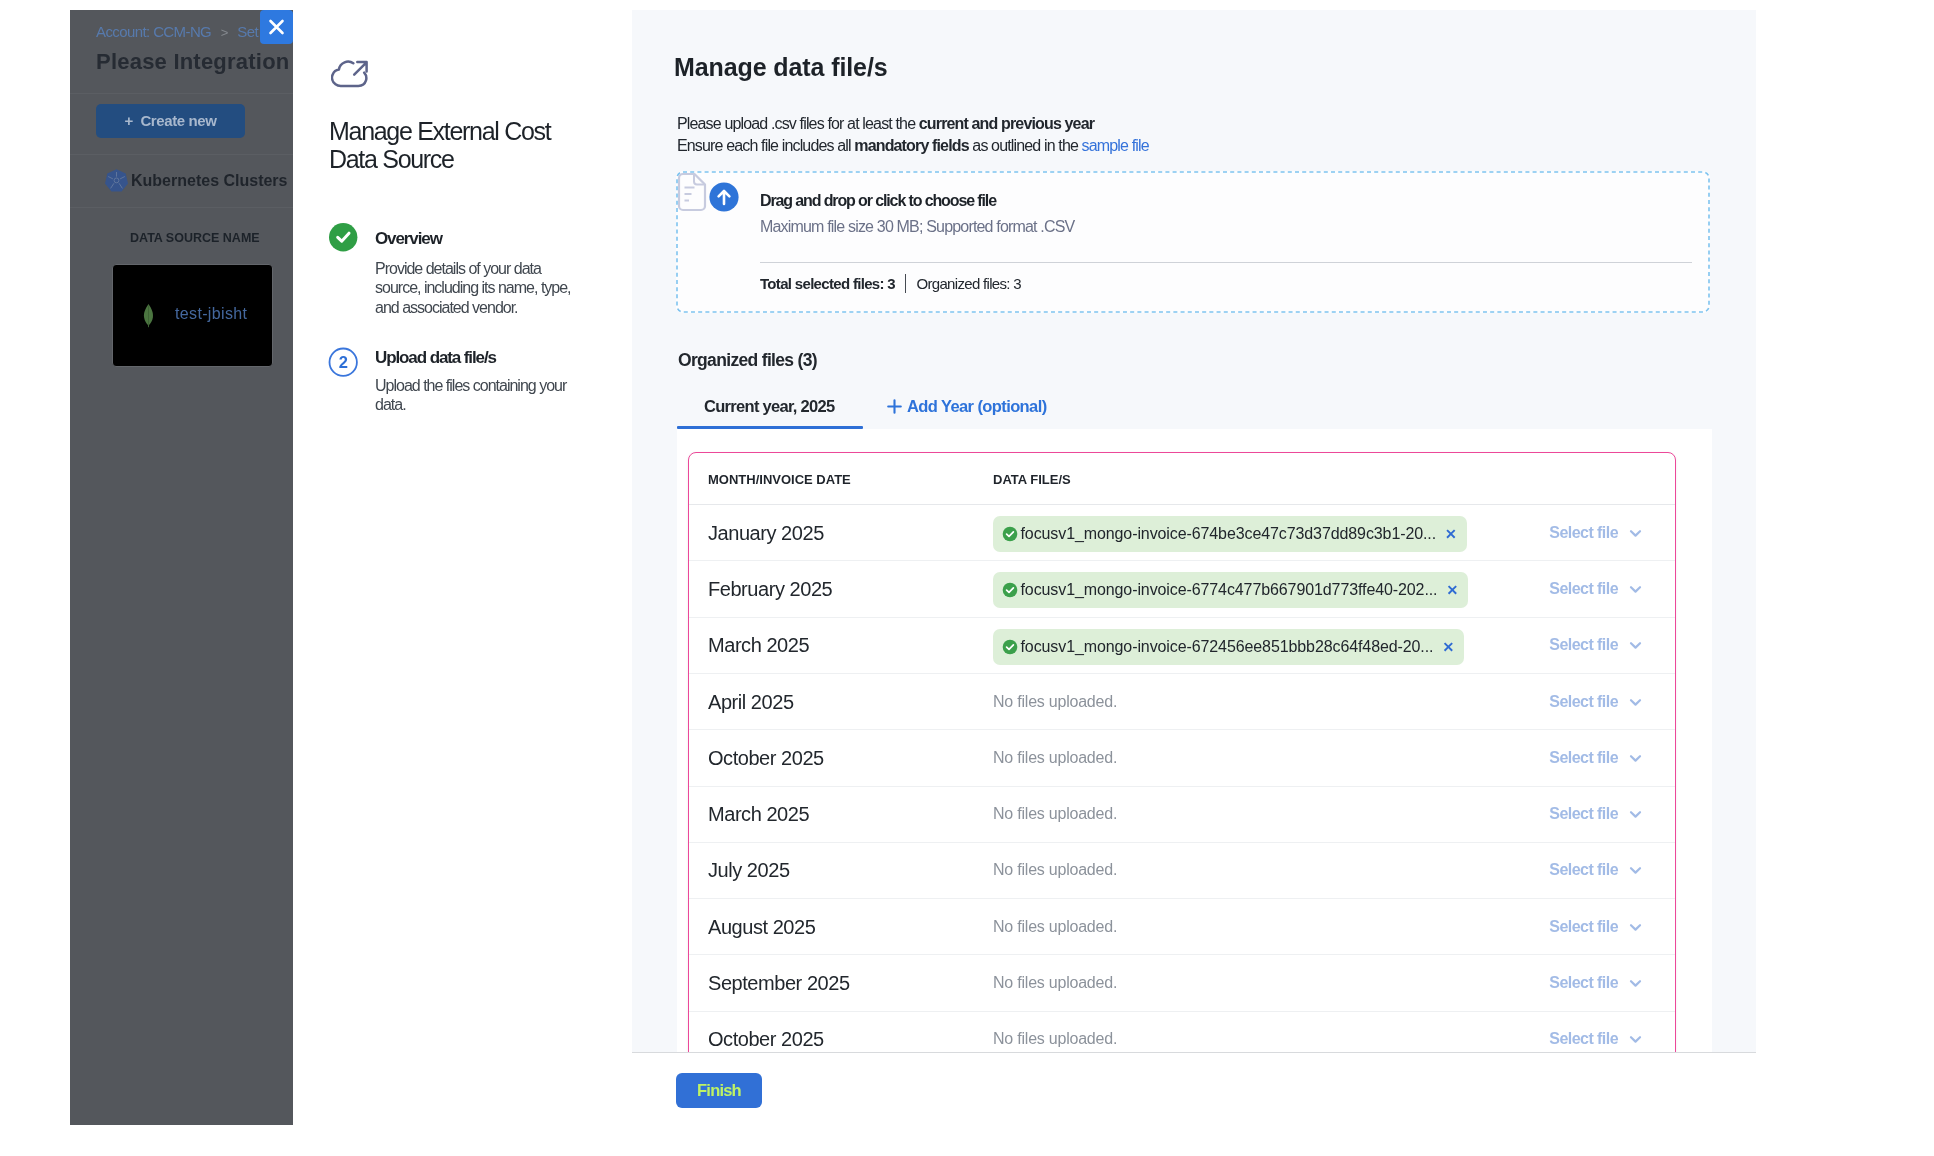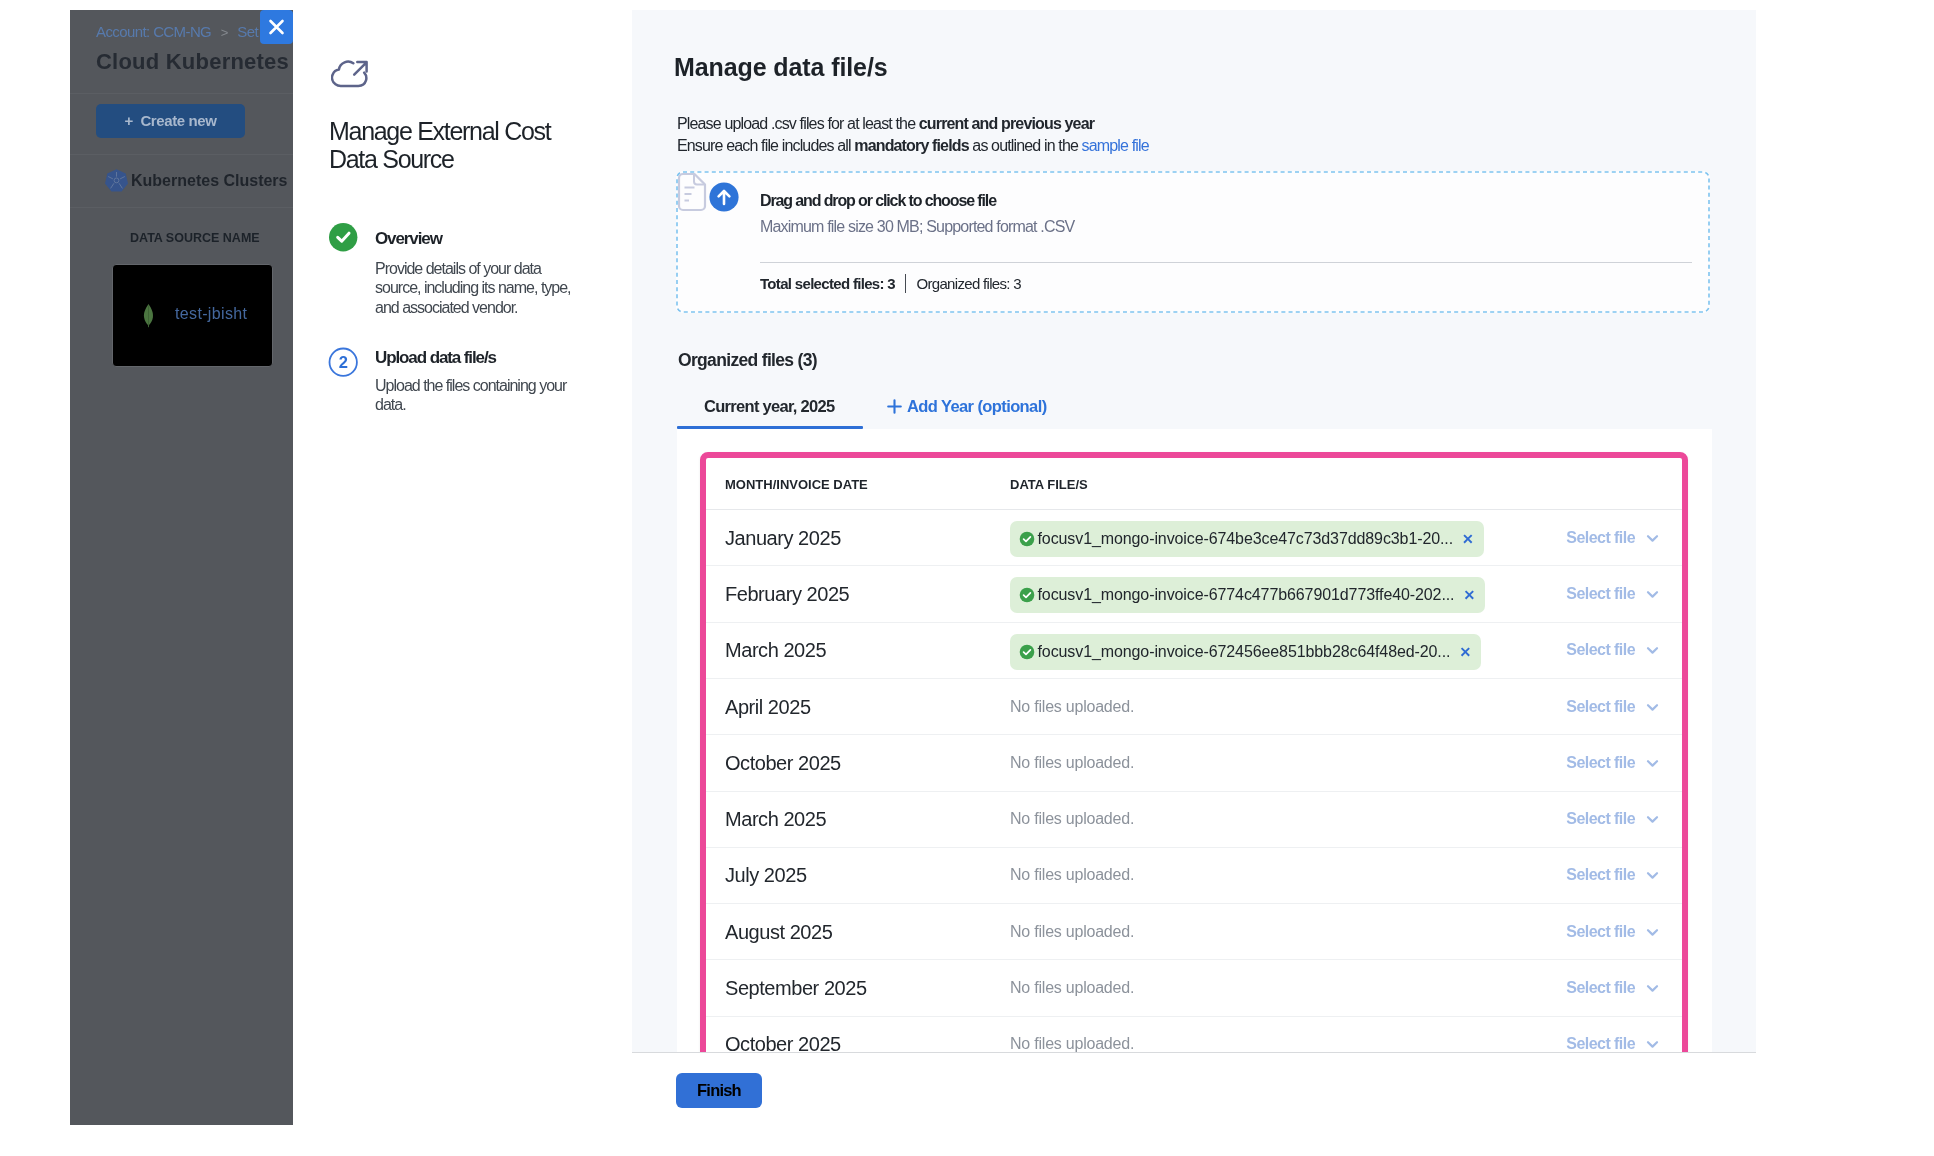--- a/index.html
+++ b/index.html
@@ -34,47 +34,47 @@
 .dropzone { left:44px; top:161px; width:1034px; height:142px; background:#fdfdfe; border-radius:6px; }
 .dz-title { left:84px; top:20.5px; font-size:16px; font-weight:bold; letter-spacing:-1.12px; color:#1d2228;}
 .dz-sub { left:84px; top:46.5px; font-size:16px; letter-spacing:-0.82px; color:#6b7188;}
 .dz-line { left:84px; top:91px; width:932px; height:1px; background:#cfd2d8; }
 .dz-tot { left:84px; top:103px; font-size:15px; letter-spacing:-0.68px; color:#22272e;}
 .orgfiles { left:46px; top:340px; font-size:17.5px; font-weight:bold; letter-spacing:-0.67px; color:#22272d;}
 .tab1 { left:72px; top:386.5px; font-size:16.5px; font-weight:bold; letter-spacing:-0.7px; color:#23282e;}
 .underline { left:45px; top:416px; width:186px; height:3px; background:#2e6fd6; border-radius:1px;}
 .addyear { left:255px; top:386.5px; font-size:16.5px; font-weight:bold; letter-spacing:-0.6px; color:#2e73da;}
 .tabpanel { left:45px; top:419px; width:1035px; height:624px; background:#ffffff; }
-.tcard { left:68px; top:442px; width:988px; height:625px; background:#ffffff;
-  border:6px solid #ec4899; border-radius:8px; box-shadow:0 1px 3px rgba(40,50,60,0.08); overflow:hidden;}
+.tcard { left:56px; top:442px; width:988px; height:625px; background:#ffffff;
+  border:1px solid #ec4899; border-radius:8px; box-shadow:0 1px 3px rgba(40,50,60,0.08); overflow:hidden;}
 .thdr { font-size:13px; font-weight:bold; letter-spacing:0px; color:#1f242b; top:19px;}
 .trow { position:absolute; left:0; width:986px; height:56.3px; border-top:1px solid #eef0f2; }
 .trow.first { border-top:1px solid #e6e8eb; }
 .mon { position:absolute; left:19px; top:50%; transform:translateY(-50%);
   font-size:20px; letter-spacing:-0.45px; color:#22272d;}
 .nofile { position:absolute; left:304px; top:50%; transform:translateY(-50%);
   font-size:16px; letter-spacing:-0.22px; color:#8c929b;}
 .chip { position:absolute; left:304px; top:11px; height:36px; background:#ddefd8; border-radius:7px;
   line-height:36px; padding:0 10px 0 27.5px; font-size:16px; letter-spacing:-0.1px; color:#21262c;}
 .chip .x { color:#2f6bd3; font-size:14px; font-weight:bold; padding-left:9px;}
 .chipck { position:absolute; left:8.5px; top:10px; }
 .selfile { position:absolute; right:33px; top:50%; transform:translateY(-50%);
   font-size:16px; font-weight:bold; letter-spacing:-0.55px; color:#a2bbe6;}
 .cutline { left:0px; top:1042px; width:1124px; height:1px; background:#d8dadd;}
 #footer { left:632px; top:1053px; width:1124px; height:72px; background:#ffffff;}
 .finish { left:44px; top:20px; width:86px; height:35px; background:#3170d6; border-radius:6px;
-  color:#000000; font-size:16.5px; font-weight:bold; letter-spacing:-0.8px; text-align:center; line-height:35px;}
+  color:#bef264; font-size:16.5px; font-weight:bold; letter-spacing:-0.8px; text-align:center; line-height:35px;}
 </style></head>
 <body>
 <div id="dim" class="abs">
 <div class="sep" style="top:83px"></div>
 <div class="sep" style="top:144px"></div>
 <div class="sep" style="top:197px"></div>
 <div class="abs crumb">Account: CCM-NG <span class="gt">&gt;</span> Set</div>
-<div class="abs pgtitle">Cloud Kubernetes</div>
+<div class="abs pgtitle">Please Integration</div>
 <div class="abs createbtn">+&nbsp; Create new</div>
 <svg class="abs" style="left:34px;top:158px" width="25" height="25" viewBox="0 0 25 25">
       <polygon points="12.5,1.2 21.7,5.6 24,15.6 17.6,23.6 7.4,23.6 1,15.6 3.3,5.6" fill="#36548c"></polygon>
       <g stroke="#64799e" stroke-width="0.9" fill="none">
         <circle cx="12.5" cy="12.4" r="2.4"></circle>
         <path d="M12.5 4 V8.7 M4.2 8.5 L8.9 10.9 M20.8 8.5 L16.1 10.9 M6.6 20.4 L9.9 15.3 M18.4 20.4 L15.1 15.3"></path>
       </g>
     </svg>
 <div class="abs k8stxt">Kubernetes Clusters</div>
 <div class="abs colhdr">DATA SOURCE NAME</div>

